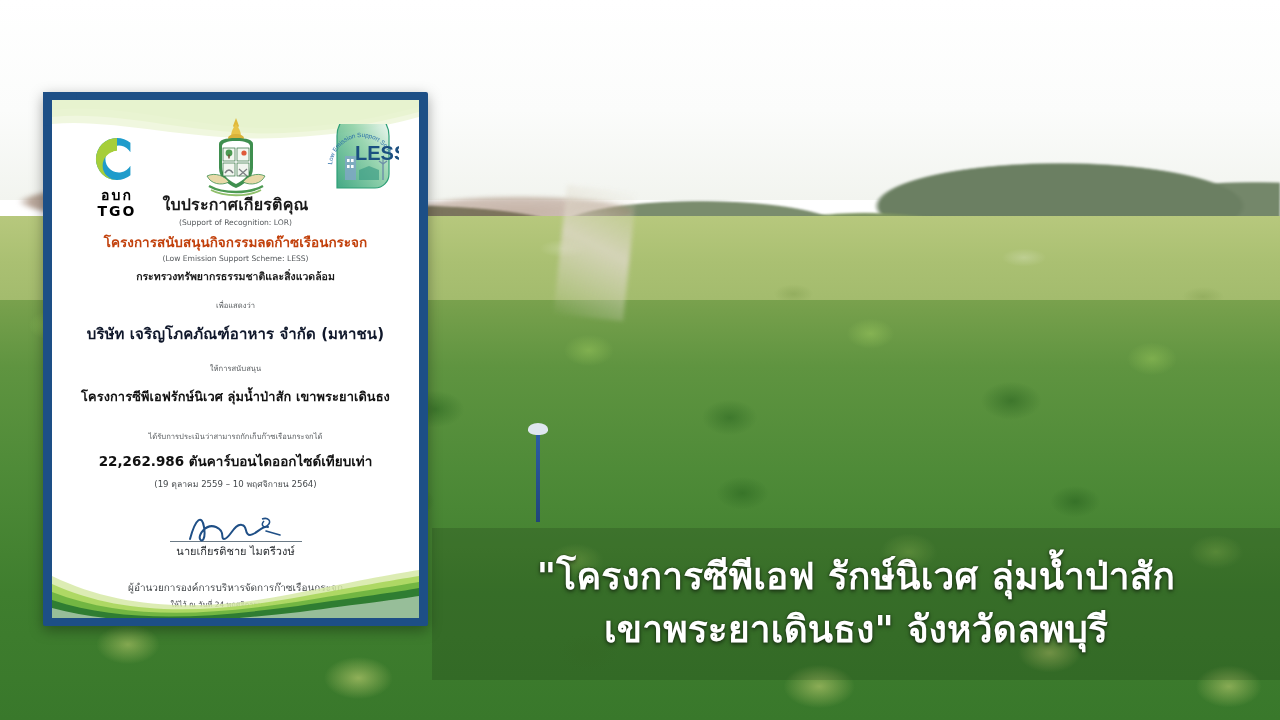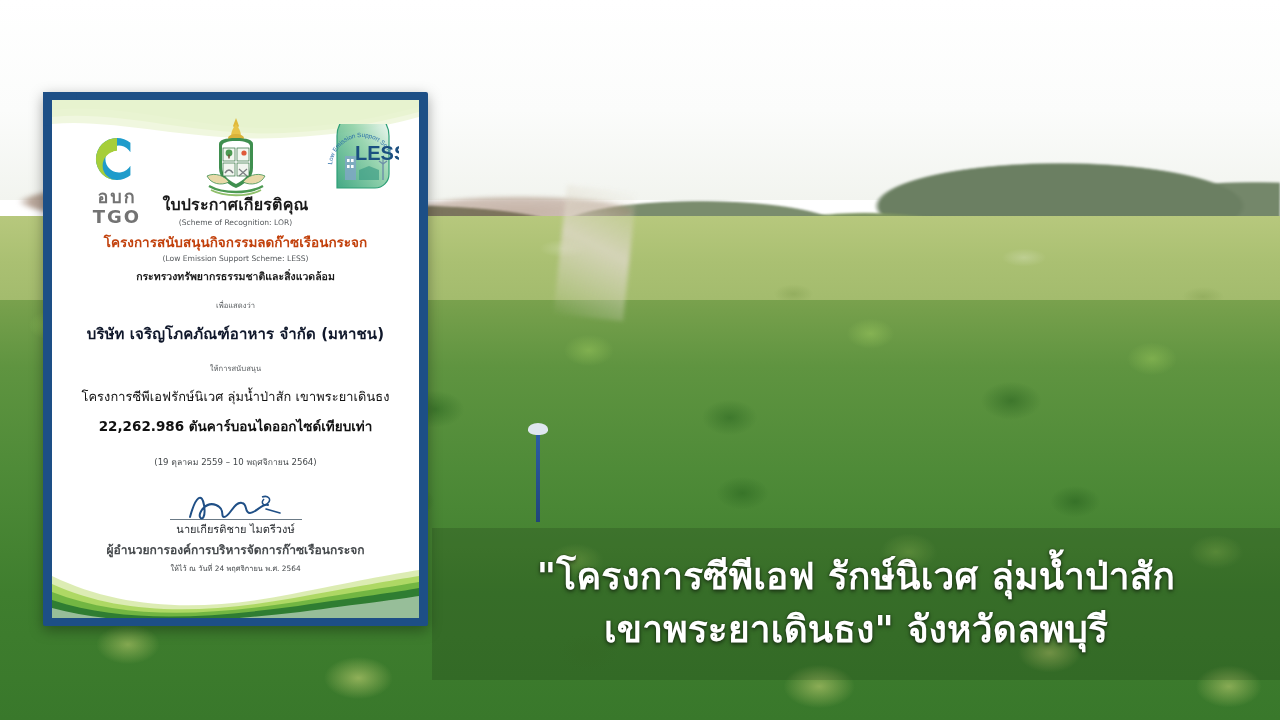--- a/index.html
+++ b/index.html
@@ -125,44 +125,44 @@
     overflow:hidden;
   }
   .wave-top { position:absolute; left:0; top:0; width:100%; height:52px; }
   .wave-bottom { position:absolute; left:0; bottom:0; width:100%; height:64px; }
 
   .cert-body { position:absolute; inset:0; padding:4px 14px 0; text-align:center; }
 
   .logos { position:relative; height:92px; }
   .logo-tgo { position:absolute; left:20px; top:32px; width:62px; text-align:center; }
   .tgo-mark { width:46px; height:46px; margin:0 auto; }
-  .tgo-txt { font-size:18px; font-weight:700; color:#737373; letter-spacing:2px;
+  .tgo-txt { font-size:14px; font-weight:700; color:#000000; letter-spacing:2px;
              line-height:1.02; margin-top:2px; }
   .logo-garuda { position:absolute; left:50%; top:12px; transform:translateX(-50%); }
   .logo-less { position:absolute; right:6px; top:20px; width:74px; height:74px; }
 
   .t-head  { font-size:16px; font-weight:700; color:#1a1a1a; margin-top:-4px; letter-spacing:.2px; }
   .t-sub   { font-size:7.6px; color:#55595c; margin-top:1px; }
   .t-head2 { font-size:13.5px; font-weight:700; color:#c2410c; margin-top:4px; }
   .t-sub2  { font-size:7.6px; color:#55595c; margin-top:1px; }
   .t-min   { font-size:10.5px; font-weight:600; color:#1a1a1a; margin-top:5px; }
   .t-by    { font-size:10px; color:#1a1a1a; margin-top:3px; }
   .t-by .sm{ font-size:7.8px; color:#55595c; }
   .t-tiny  { font-size:7.6px; color:#55595c; margin-top:14px; }
   .t-org   { font-size:15px; font-weight:700; color:#0f172a; margin-top:11px; letter-spacing:.1px; }
   .t-tiny2 { font-size:7.6px; color:#55595c; margin-top:16px; }
-  .t-proj  { font-size:12.8px; font-weight:400; color:#111; margin-top:12px; letter-spacing:.1px; }
+  .t-proj  { font-size:12.8px; font-weight:700; color:#111; margin-top:12px; letter-spacing:.1px; }
   .t-tiny3 { font-size:7.6px; color:#55595c; margin-top:23px; }
   .t-amt   { font-size:13.5px; font-weight:700; color:#111; margin-top:8px; }
-  .t-period{ font-size:8.6px; color:#44484b; margin-top:18px; }
+  .t-period{ font-size:8.6px; color:#44484b; margin-top:5px; }
 
   .sig-wrap { margin-top:18px; }
   .sig-rule { width:132px; height:1px; background:#6b7a86; margin:0 auto; }
   .t-signer { font-size:11px; color:#2b2f33; }
-  .t-role   { font-size:12px; color:#44484b; margin-top:2px;font-weight:bold; }
+  .t-role   { font-size:10px; color:#44484b; margin-top:20px; }
   .t-issued { font-size:7.4px; color:#44484b; margin-top:3px; }
 </style>
 </head>
 <body>
 
 <div id="stage">
 
   <div class="photo">
     <div class="sky"></div>
     <div class="ridge-far"></div>
@@ -250,31 +250,32 @@
             <rect x="22" y="41" width="2.6" height="3" fill="#fff"></rect>
             <rect x="26" y="41" width="2.6" height="3" fill="#fff"></rect>
             <path d="M34,56 L34,46 L44,42 L54,46 L54,56 Z" fill="#3f9e86" opacity=".7"></path>
             <path d="M58,56 L58,40" stroke="#6d8fa8" stroke-width="1.4"></path>
             <path d="M58,40 l-4,-3 M58,40 l4,-3 M58,40 l0,-5" stroke="#6d8fa8" stroke-width="1.2"></path>
             <text x="30" y="36" font-size="20" font-weight="700" fill="#1b4f80" font-family="'Liberation Sans',sans-serif">LESS</text>
           </svg>
         </div>
 
         <div class="t-head">ใบประกาศเกียรติคุณ</div>
-        <div class="t-sub">(Scheme of Recognition: LOR)</div>
+        <div class="t-sub">(Support of Recognition: LOR)</div>
         <div class="t-head2">โครงการสนับสนุนกิจกรรมลดก๊าซเรือนกระจก</div>
         <div class="t-sub2">(Low Emission Support Scheme: LESS)</div>
         <div class="t-min">กระทรวงทรัพยากรธรรมชาติและสิ่งแวดล้อม</div>
 
         <div class="t-tiny">เพื่อแสดงว่า</div>
         <div class="t-org">บริษัท เจริญโภคภัณฑ์อาหาร จำกัด (มหาชน)</div>
 
         <div class="t-tiny2">ให้การสนับสนุน</div>
         <div class="t-proj">โครงการซีพีเอฟรักษ์นิเวศ ลุ่มน้ำป่าสัก เขาพระยาเดินธง</div>
 
+        <div class="t-tiny3">ได้รับการประเมินว่าสามารถกักเก็บก๊าซเรือนกระจกได้</div>
         <div class="t-amt">22,262.986 ตันคาร์บอนไดออกไซด์เทียบเท่า</div>
         <div class="t-period">(19 ตุลาคม 2559 – 10 พฤศจิกายน 2564)</div>
 
         <div class="sig-wrap">
           <svg width="120" height="40" viewBox="0 0 120 40" style="display:block;margin:0 auto -8px;">
             <path d="M14,30 C20,8 26,6 28,18 C30,30 26,34 24,30 C22,26 30,14 40,18
                      C50,22 44,30 48,30 C54,30 58,14 66,16 C72,17 68,26 74,26
                      C80,26 86,16 92,18" stroke="#1f4f86" stroke-width="2" fill="none" stroke-linecap="round"></path>
             <path d="M86,10 C92,8 96,12 92,16 C88,20 84,16 88,12" stroke="#1f4f86" stroke-width="1.6" fill="none"></path>
             <path d="M90,22 L104,26" stroke="#1f4f86" stroke-width="1.6" stroke-linecap="round"></path>

